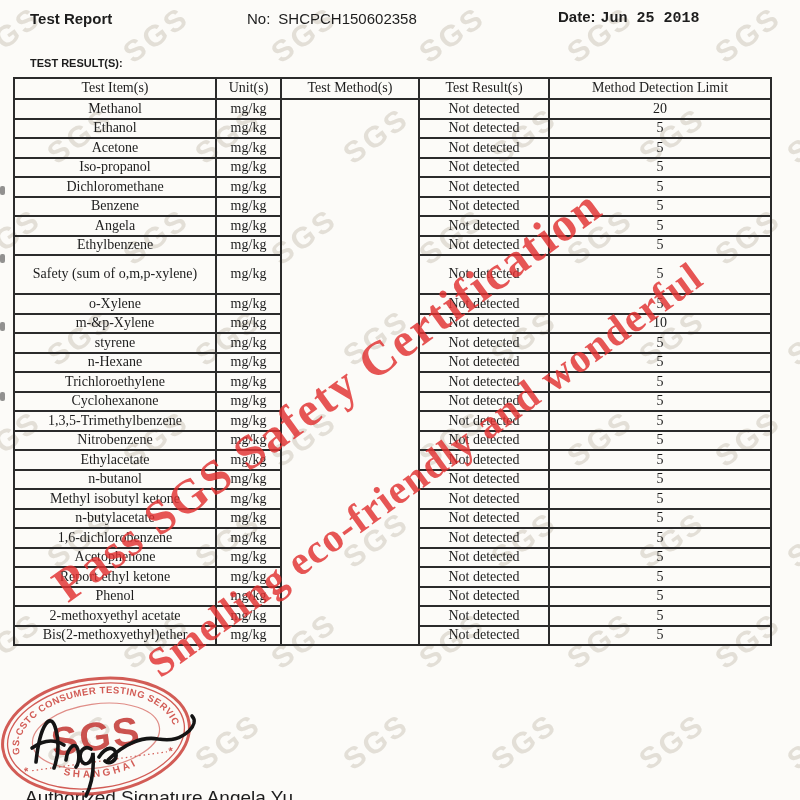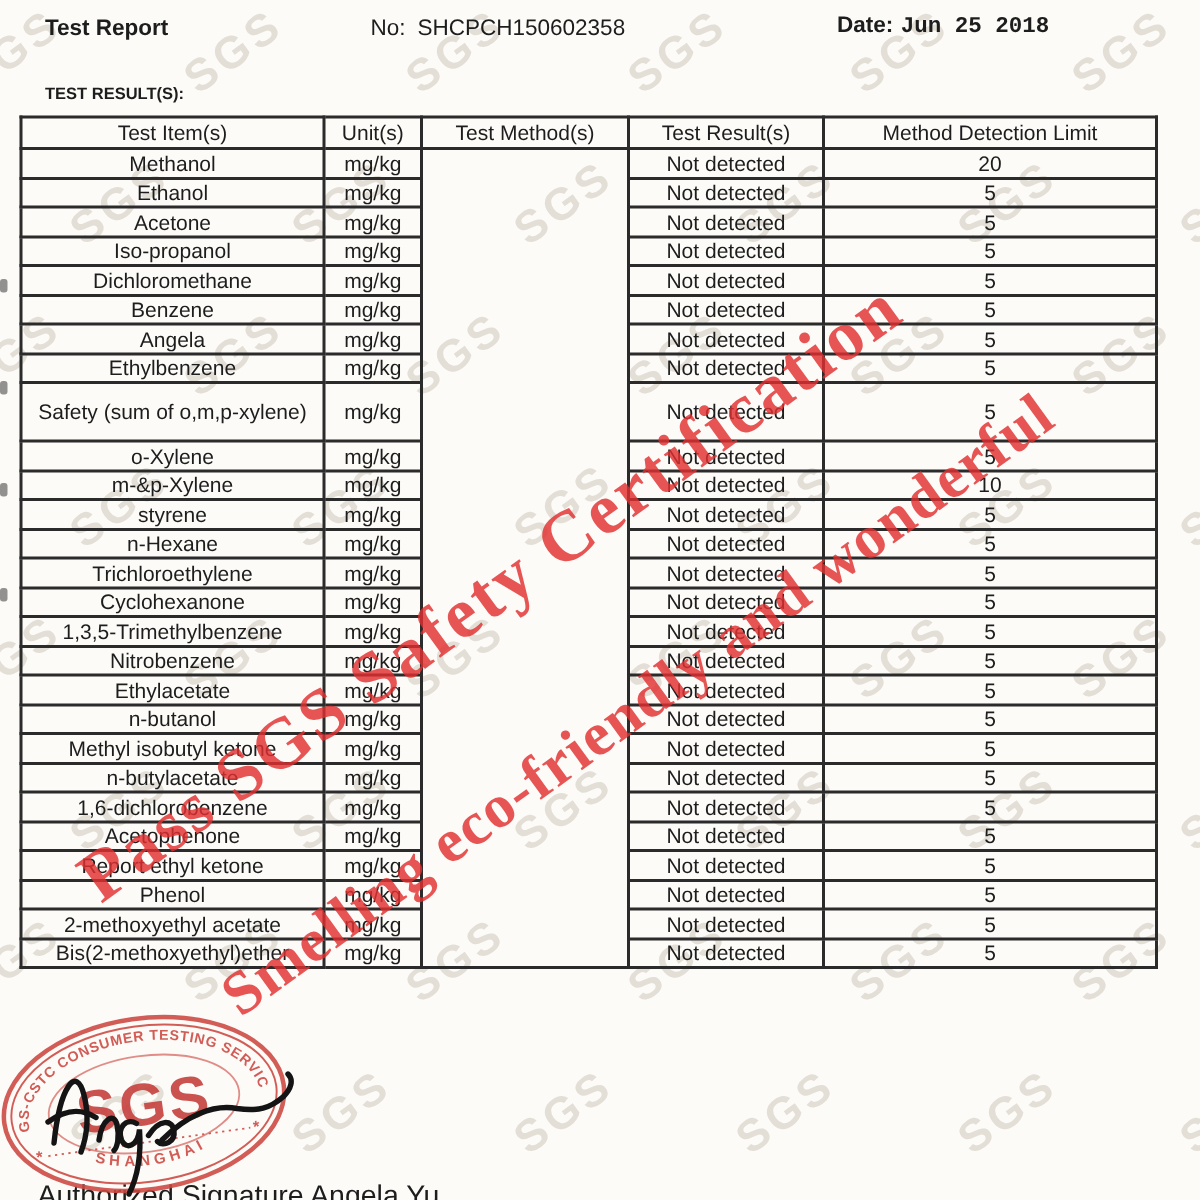--- a/index.html
+++ b/index.html
@@ -32,20 +32,21 @@
   .hdr-no .val { margin-left:8px; }
   .hdr-date .val { margin-left:5px;font-family:Liberation Mono, monospace; }
   
   #section-title { position:absolute; left:30px; top:57px; font-size:11px; font-weight:bold; z-index:1; }
   
   #results-table {
     position:absolute; left:13px; top:77px; width:757px;
     border-collapse:collapse; z-index:1;
     background:transparent;
     table-layout:fixed;
+    font-family:Liberation Serif, serif;
   }
   #results-table th, #results-table td {
     border:2px solid #2b2b2b;
     font-size:14px;
     font-weight:400;
     text-align:center;
     vertical-align:middle;
     padding:0 2px;
     line-height:1.15;
     height:19.5px;

